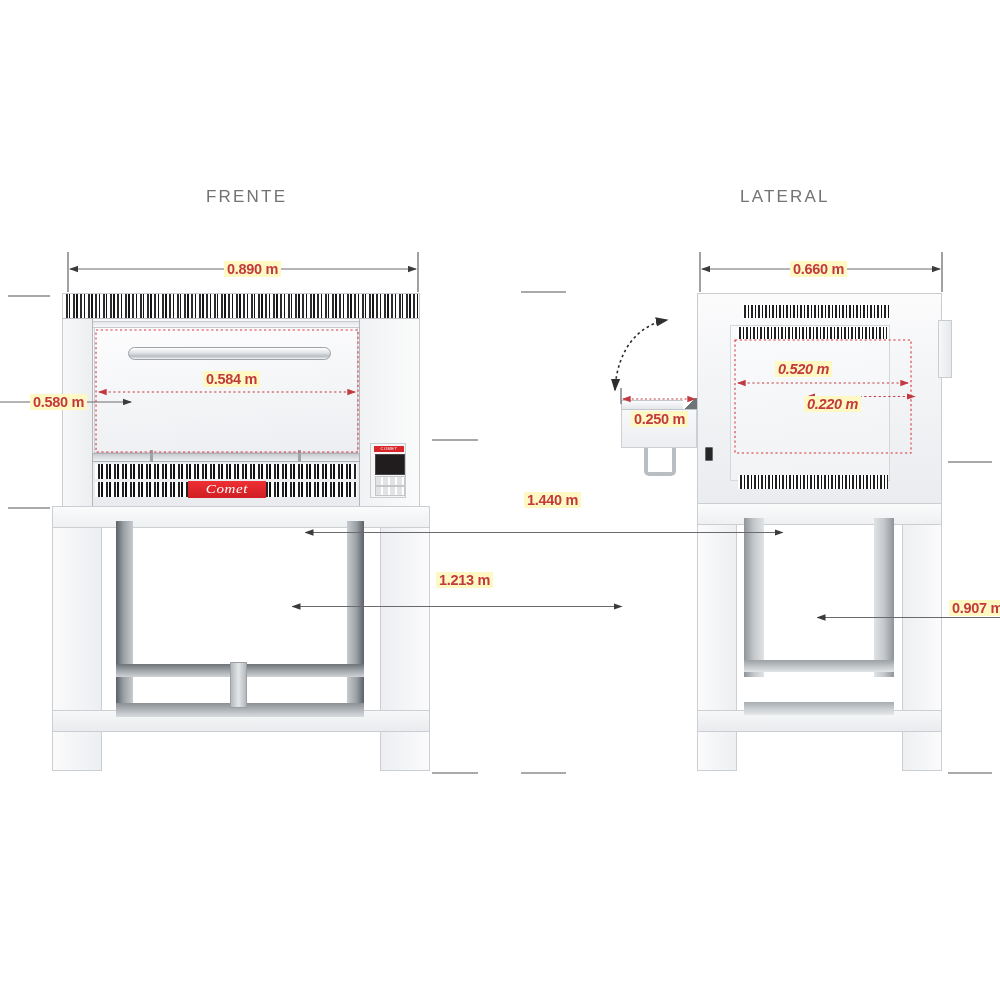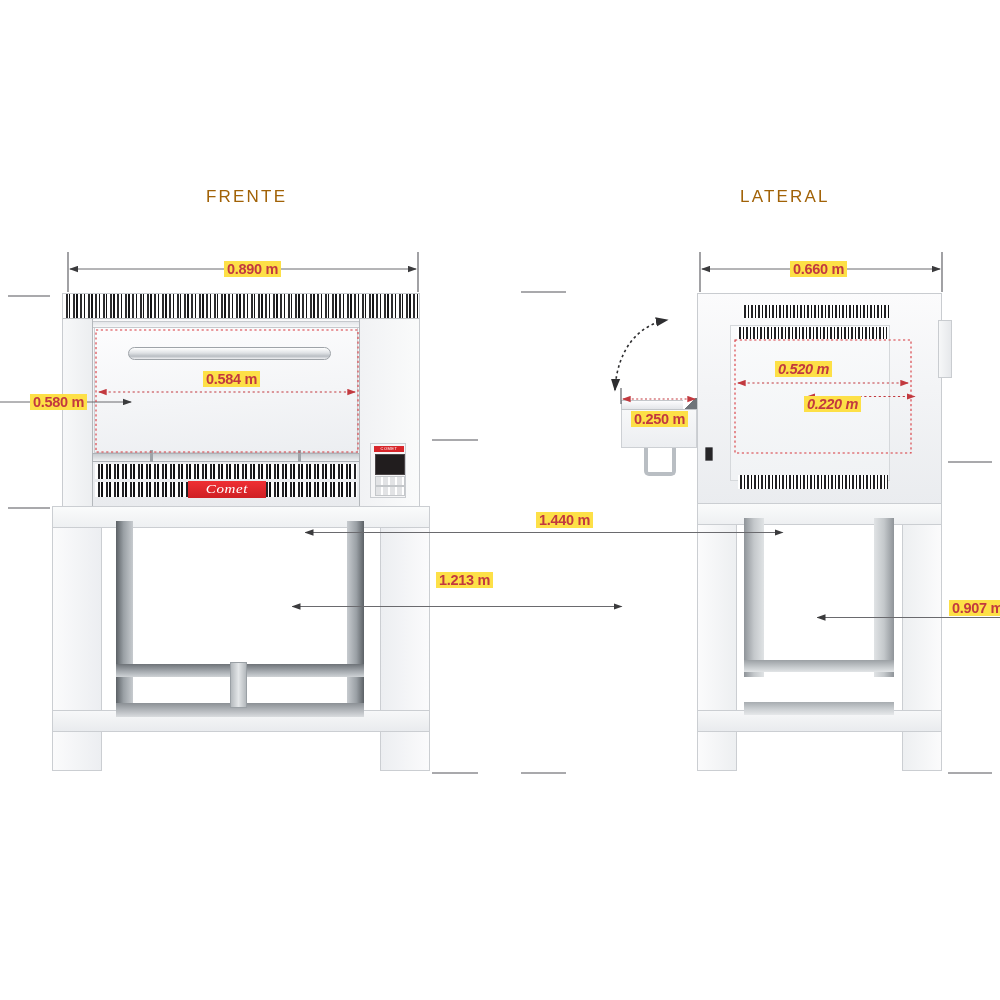--- a/index.html
+++ b/index.html
@@ -1,24 +1,24 @@
 <!DOCTYPE html>
 <html><head>
 <meta charset="utf-8">
 <title>Technical Drawing</title>
 <style>
   html,body{margin:0;padding:0;background:#ffffff;}
   body{width:1000px;height:1000px;position:relative;overflow:hidden;
        font-family:"Liberation Sans", sans-serif;}
   #stage{position:absolute;left:0;top:0;width:1000px;height:1000px;background:#fff;}
-  .view-title{position:absolute;font-size:17px;letter-spacing:2.2px;color:#a16207;
+  .view-title{position:absolute;font-size:17px;letter-spacing:2.2px;color:#737373;
               font-family:"Liberation Sans",sans-serif;font-weight:400;white-space:nowrap;}
   .dimtext{position:absolute;font-size:14.5px;font-weight:bold;color:#c2393f;
            font-family:"Liberation Sans",sans-serif;letter-spacing:-0.3px;
-           background:#fde047;padding:0 3px;white-space:nowrap;}
+           background:#fef9c3;padding:0 3px;white-space:nowrap;}
   svg.overlay{position:absolute;left:0;top:0;width:1000px;height:1000px;pointer-events:none;}
   .panel{position:absolute;box-sizing:border-box;}
 </style>
 </head>
 <body>
 
 <div id="stage">
 
   <div class="view-title" style="left:206px;top:187px;">FRENTE</div>
   <div class="view-title" style="left:740px;top:187px;">LATERAL</div>
@@ -214,21 +214,21 @@
   </svg>
 
   <div class="dimtext" style="left:224px;top:261px;">0.890 m</div>
 
   <div class="dimtext" style="left:6px;top:394px;margin-left:24px;">0.580 m</div>
 
   <div class="dimtext" style="left:203px;top:371px;">0.584 m</div>
 
   <div class="dimtext" style="left:436px;top:572px;">1.213 m</div>
 
-  <div class="dimtext" style="left:524px;top:512px;margin-left:12px;">1.440 m</div>
+  <div class="dimtext" style="left:524px;top:492px;">1.440 m</div>
 
   <div class="dimtext" style="left:790px;top:261px;">0.660 m</div>
 
   <div class="dimtext" style="left:631px;top:383px;margin-top:28px;">0.250 m</div>
 
   <div class="dimtext" style="left:775px;top:361px;font-style:italic;">0.520 m</div>
 
   <div class="dimtext" style="left:804px;top:396px;font-style:italic;">0.220 m</div>
 
   <div class="dimtext" style="left:949px;top:600px;">0.907 m</div>

